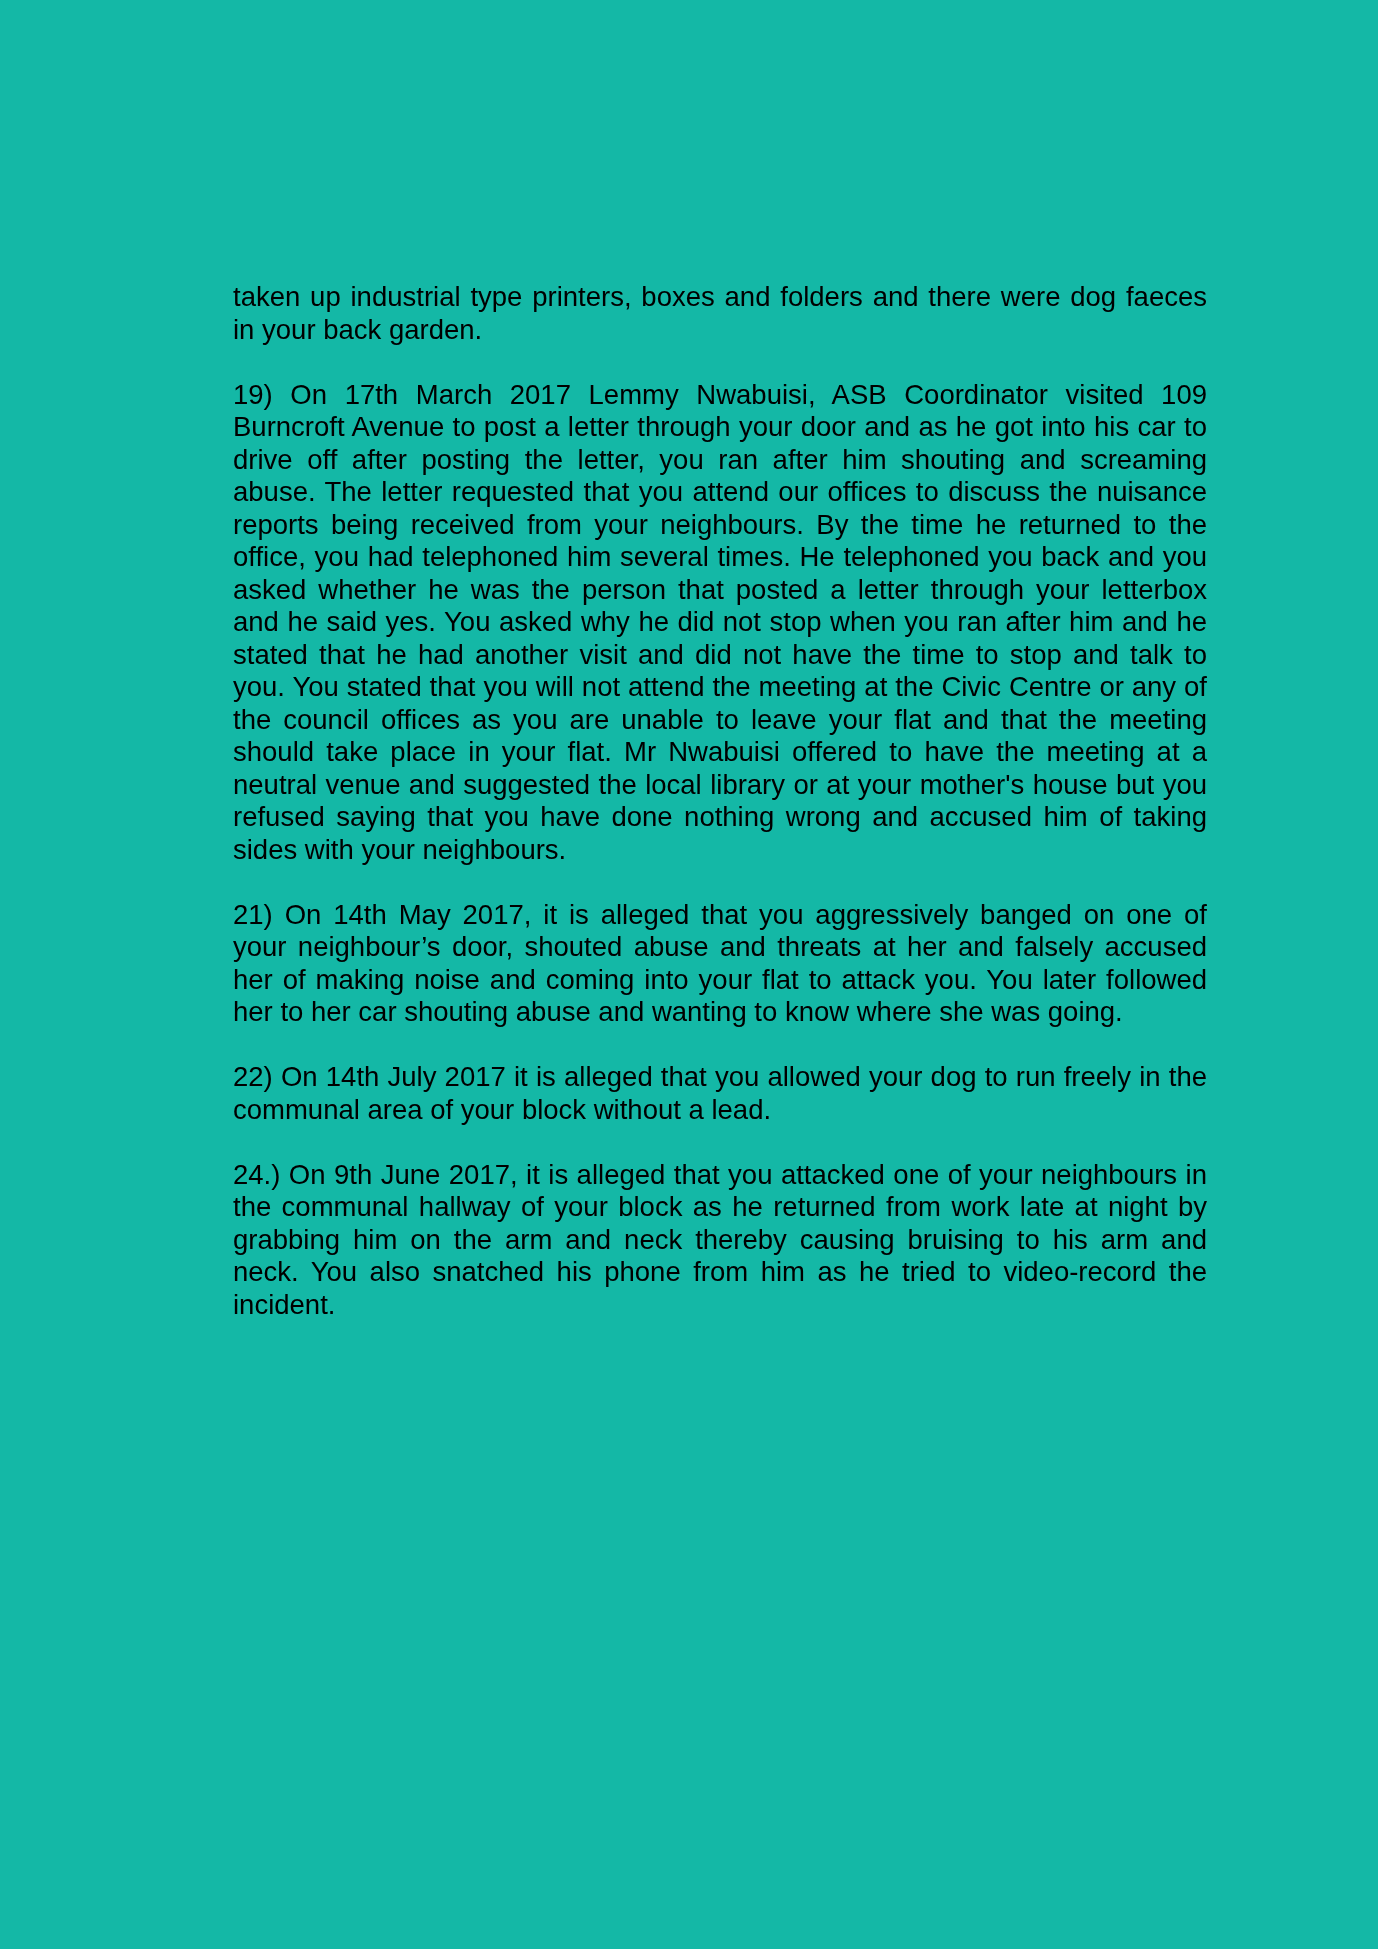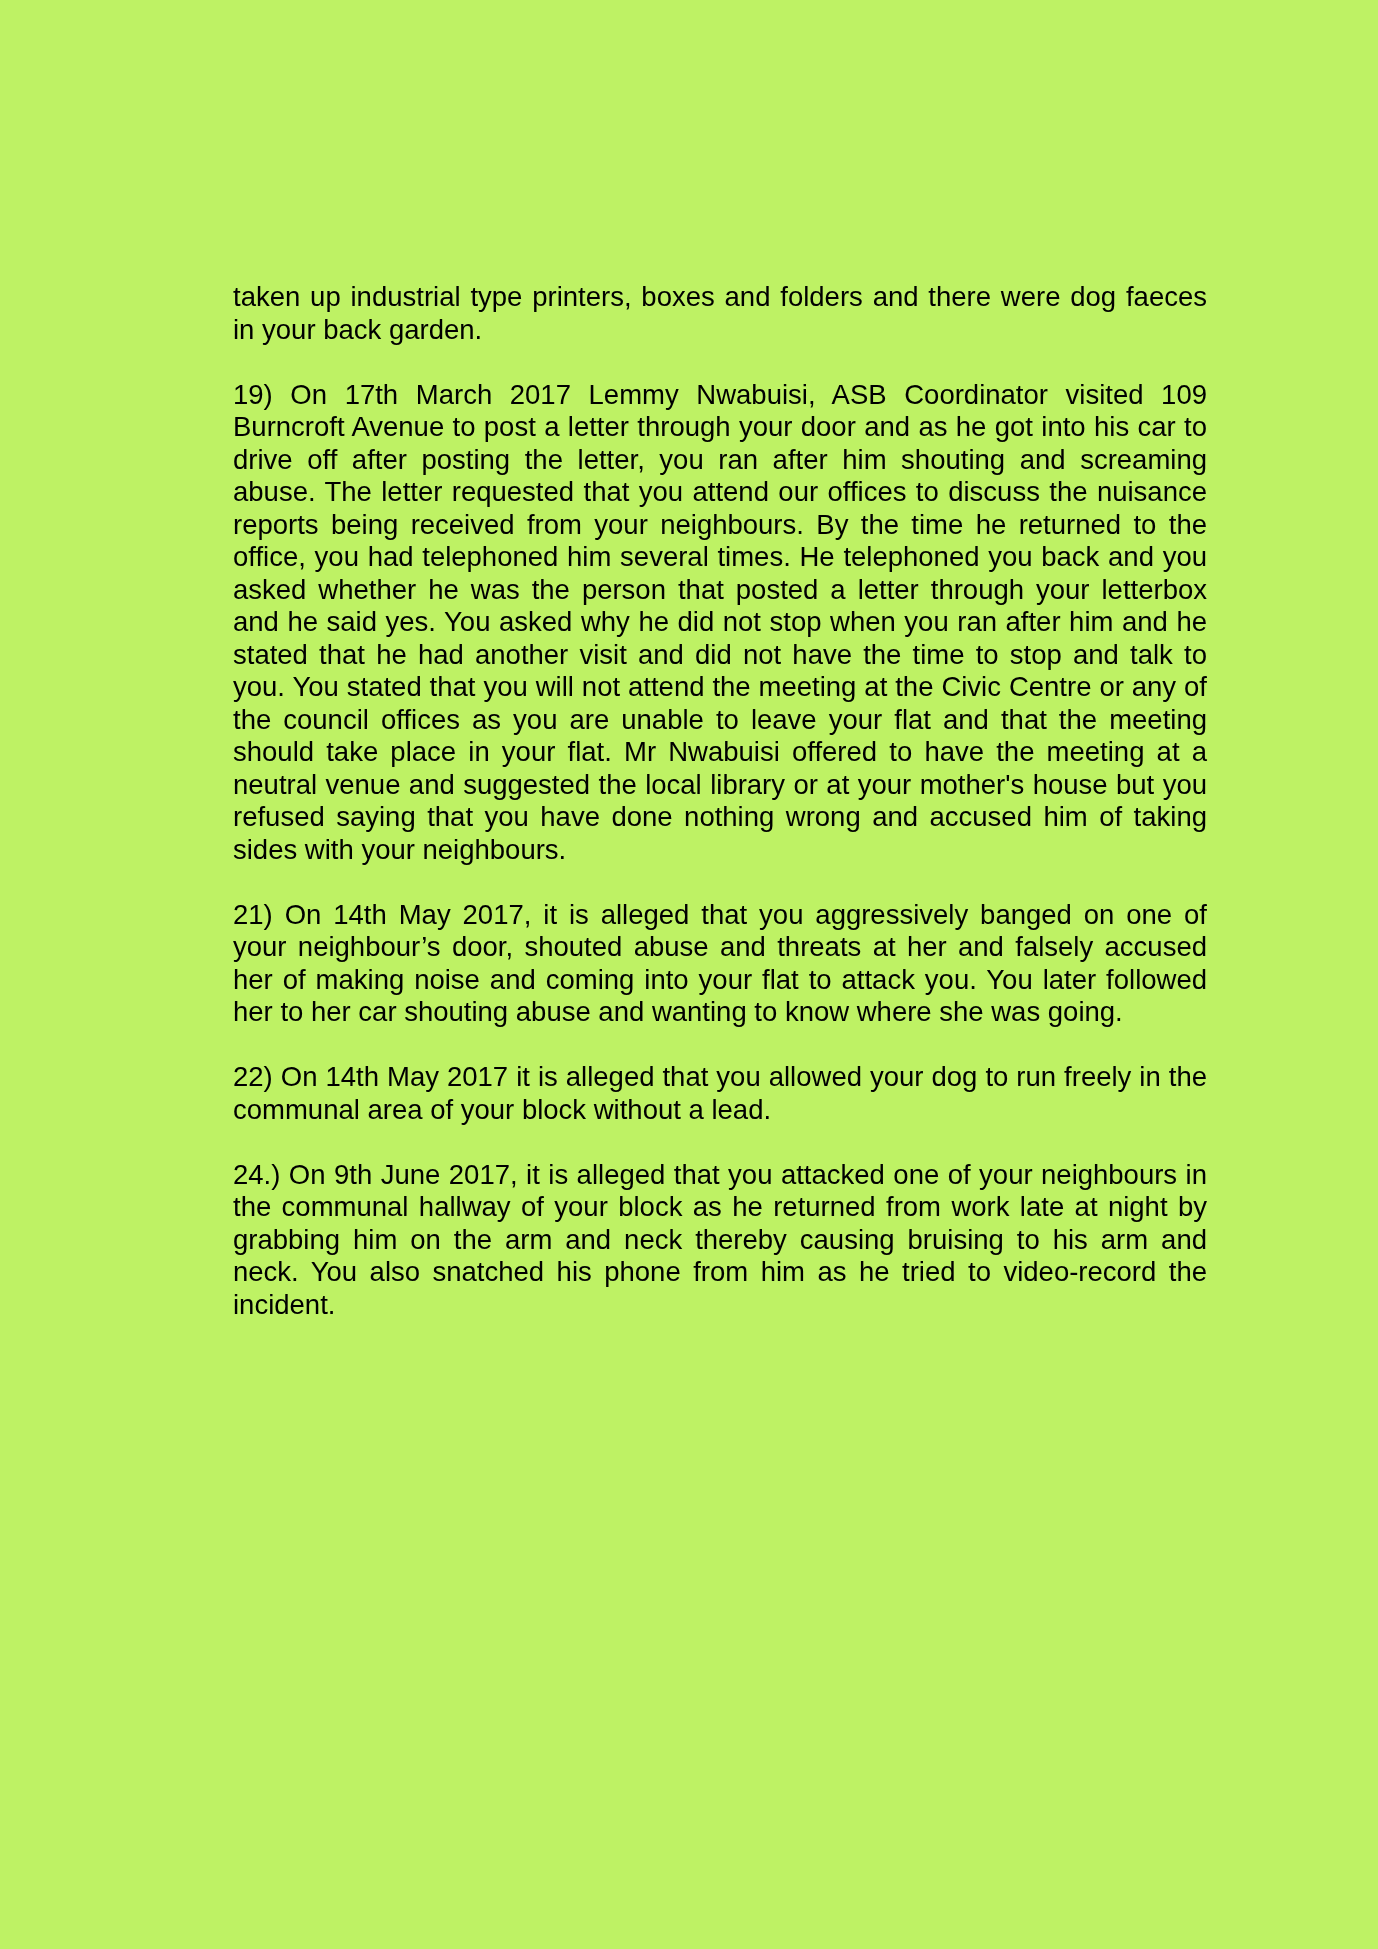--- a/index.html
+++ b/index.html
@@ -9,21 +9,21 @@
   body {
     width: 1378px;
     height: 1949px;
     background: #ffffff;
     font-family: "Liberation Sans", sans-serif;
   }
   .page {
     position: relative;
     width: 1378px;
     height: 1949px;
-    background: #bef264;
+    background: #14b8a6;
     overflow: hidden;
   }
   .text-block {
     position: absolute;
     left: 233px;
     top: 281px;
     width: 974px;
     color: #000000;
     font-size: 27.5px;
     line-height: 32.5px;
@@ -40,16 +40,16 @@
   }
 </style>
 </head>
 <body>
 
 <div class="page">
   <div class="text-block">
     <p>taken up industrial type printers, boxes and folders and there were dog faeces in your back garden.</p>
     <p>19) On 17th March 2017 Lemmy Nwabuisi, ASB Coordinator visited 109 Burncroft Avenue to post a letter through your door and as he got into his car to drive off after posting the letter, you ran after him shouting and screaming abuse. The letter requested that you attend our offices to discuss the nuisance reports being received from your neighbours. By the time he returned to the office, you had telephoned him several times. He telephoned you back and you asked whether he was the person that posted a letter through your letterbox and he said yes. You asked why he did not stop when you ran after him and he stated that he had another visit and did not have the time to stop and talk to you. You stated that you will not attend the meeting at the Civic Centre or any of the council offices as you are unable to leave your flat and that the meeting should take place in your flat. Mr Nwabuisi offered to have the meeting at a neutral venue and suggested the local library or at your mother's house but you refused saying that you have done nothing wrong and accused him of taking sides with your neighbours.</p>
     <p>21) On 14th May 2017, it is alleged that you aggressively banged on one of your neighbour’s door, shouted abuse and threats at her and falsely accused her of making noise and coming into your flat to attack you. You later followed her to her car shouting abuse and wanting to know where she was going.</p>
-    <p>22) On 14th May 2017 it is alleged that you allowed your dog to run freely in the communal area of your block without a lead.</p>
+    <p>22) On 14th July 2017 it is alleged that you allowed your dog to run freely in the communal area of your block without a lead.</p>
     <p>24.) On 9th June 2017, it is alleged that you attacked one of your neighbours in the communal hallway of your block as he returned from work late at night by grabbing him on the arm and neck thereby causing bruising to his arm and neck. You also snatched his phone from him as he tried to video-record the incident.</p>
   </div>
 </div>
 
 </body></html>

